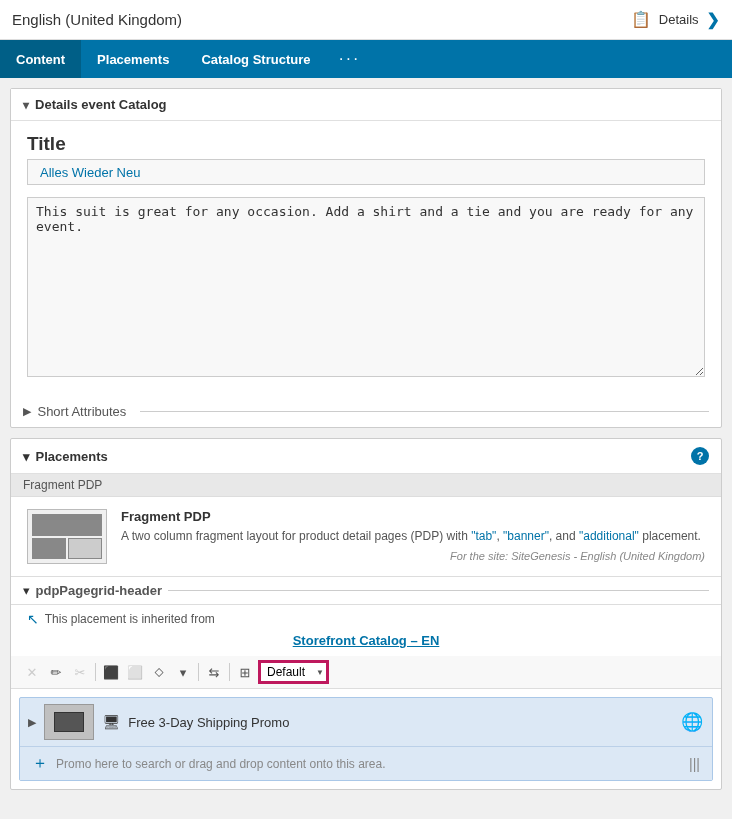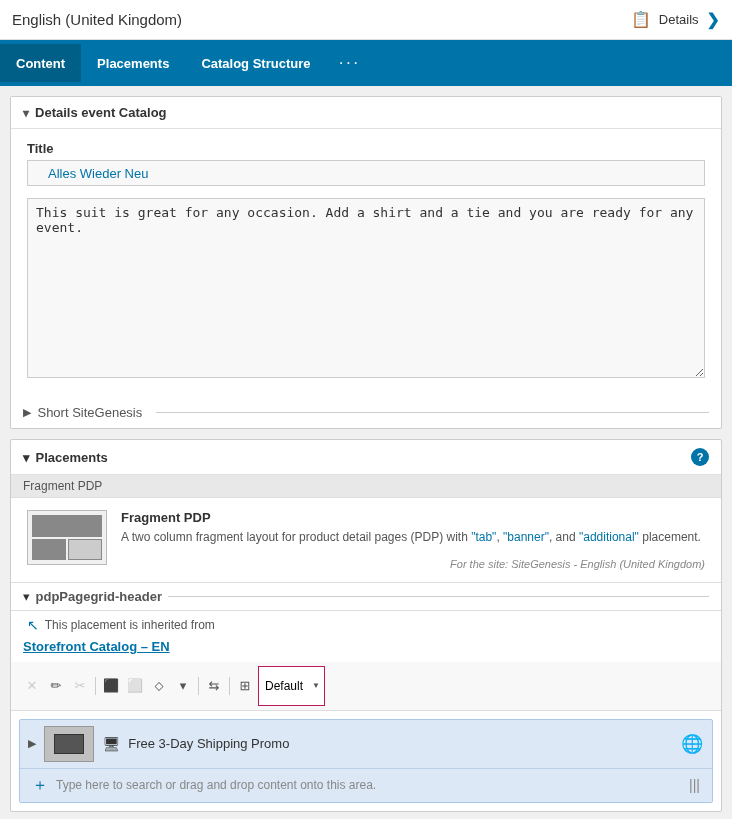--- a/index.html
+++ b/index.html
@@ -45,21 +45,21 @@
       color: #0073a8;
       font-weight: bold;
     }
 
     
     .nav-tabs {
       display: flex;
       align-items: center;
       background: #0073a8;
       padding: 0 0;
-      height: 46px;
+      height: 38px;
     }
     .nav-tab {
       padding: 0 16px;
       height: 38px;
       display: flex;
       align-items: center;
       color: #fff;
       font-size: 13px;
       cursor: pointer;
       font-weight: bold;
@@ -110,28 +110,28 @@
       font-size: 12px;
       color: #555;
     }
 
     
     .catalog-body {
       padding: 12px 16px 16px;
     }
     .field-label {
       font-weight: bold;
-      font-size: 13px;
+      font-size: 19px;
       margin-bottom: 4px;
       color: #333;
     }
     .field-input {
       width: 100%;
       border: 1px solid #ccc;
-      padding: 4px 20px;
+      padding: 4px 12px;
       font-size: 13px;
       color: #0073a8;
       background: #f8f8f8;
       margin-bottom: 12px;
       height: 26px;
     }
     .field-textarea {
       width: 100%;
       border: 1px solid #ccc;
       padding: 6px 8px;
@@ -254,21 +254,21 @@
       line-height: 1.4;
     }
     .fragment-desc em {
       color: #0073a8;
       font-style: normal;
     }
     .fragment-site {
       font-size: 11px;
       color: #888;
       text-align: right;
-      margin-top: 12px;
+      margin-top: 5px;
       font-style: italic;
     }
 
     
     .pdpgrid-row {
       display: flex;
       align-items: center;
       gap: 6px;
       padding: 6px 12px;
       border-bottom: 1px solid #ddd;
@@ -329,23 +329,23 @@
       padding: 0;
     }
     .toolbar-btn.disabled { color: #ccc; cursor: default; }
     .toolbar-divider {
       width: 1px;
       height: 18px;
       background: #ccc;
       margin: 0 2px;
     }
     .toolbar-select {
-      height: 40px;
+      height: 24px;
       font-size: 12px;
-      border: 1px solid #be185d;
+      border: 3px solid #be185d;
       background: #fff;
       padding: 0 20px 0 6px;
       cursor: pointer;
       appearance: none;
       -webkit-appearance: none;
       position: relative;
     }
     .toolbar-select-wrap {
       position: relative;
       display: inline-flex;
@@ -465,21 +465,21 @@
       <span>Details event Catalog</span>
     </div>
     <div class="catalog-body">
       <div class="field-label">Title</div>
       <input class="field-input" type="text" value="Alles Wieder Neu" style="">
 
       <textarea class="field-textarea" style="">This suit is great for any occasion. Add a shirt and a tie and you are ready for any event.</textarea>
     </div>
     <div class="short-desc-row">
       <span class="chevron-right">▶</span>
-      <span>Short SiteGenesis</span>
+      <span>Short Attributes</span>
       <div class="short-desc-divider"></div>
     </div>
   </div>
 
   <div class="card">
     <div class="placements-header">
       <div class="placements-header-left">
         <span class="chevron">▾</span>
         <span>Placements</span>
       </div>
@@ -512,21 +512,21 @@
     <div class="pdpgrid-row">
       <span class="chevron">▾</span>
       <span class="pdpgrid-label">pdpPagegrid-header</span>
       <div class="pdpgrid-divider"></div>
     </div>
 
     <div class="inherited-row">
       <span class="inherit-icon">↖</span>
       <span>This placement is inherited from</span>
     </div>
-    <div style="padding: 0 12px 8px;">
+    <div style="padding: 0 12px 8px; text-align: center;">
       <span class="inherited-link">Storefront Catalog – EN</span>
     </div>
 
     <div class="toolbar-row">
       <button class="toolbar-btn disabled" title="Close">✕</button>
       <button class="toolbar-btn" title="Edit">✏</button>
       <button class="toolbar-btn disabled" title="Cut">✂</button>
       <div class="toolbar-divider"></div>
       <button class="toolbar-btn" title="Copy">⬛</button>
       <button class="toolbar-btn" title="Paste">⬜</button>
@@ -549,20 +549,20 @@
         <div class="content-thumb">
           <div class="content-thumb-inner"></div>
         </div>
         <span class="content-item-icon">🖥</span>
         <span class="content-item-label">Free 3-Day Shipping Promo</span>
         <span class="content-item-globe">🌐</span>
       </div>
 
       <div class="add-row">
         <span class="add-plus">＋</span>
-        <span>Type here to search or drag and drop content onto this area.</span>
+        <span>Promo here to search or drag and drop content onto this area.</span>
         <span class="add-bar-icon">|||</span>
       </div>
     </div>
 
   </div>
 
 </div>
 
 </body></html>

